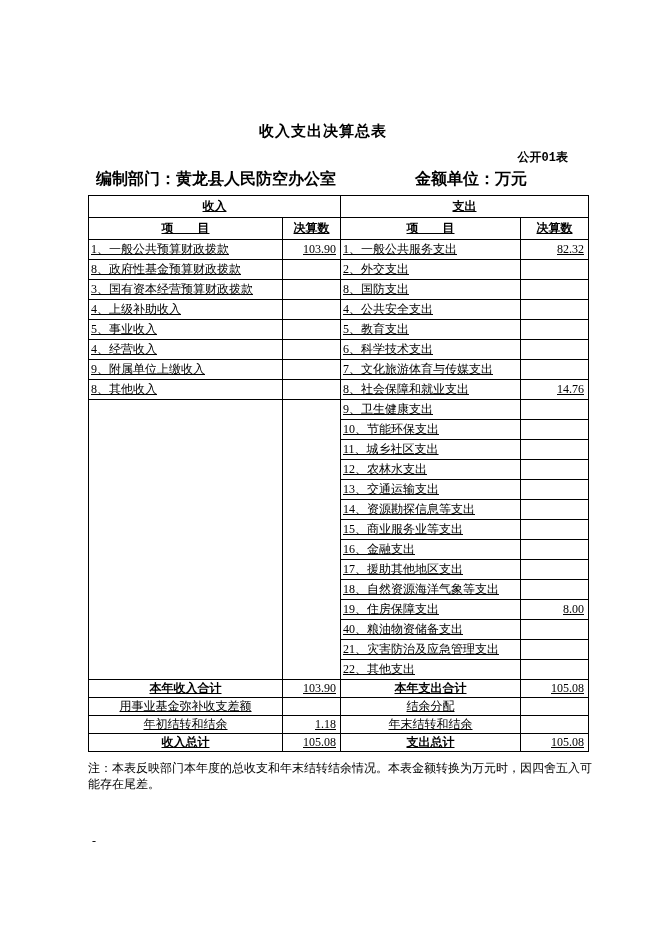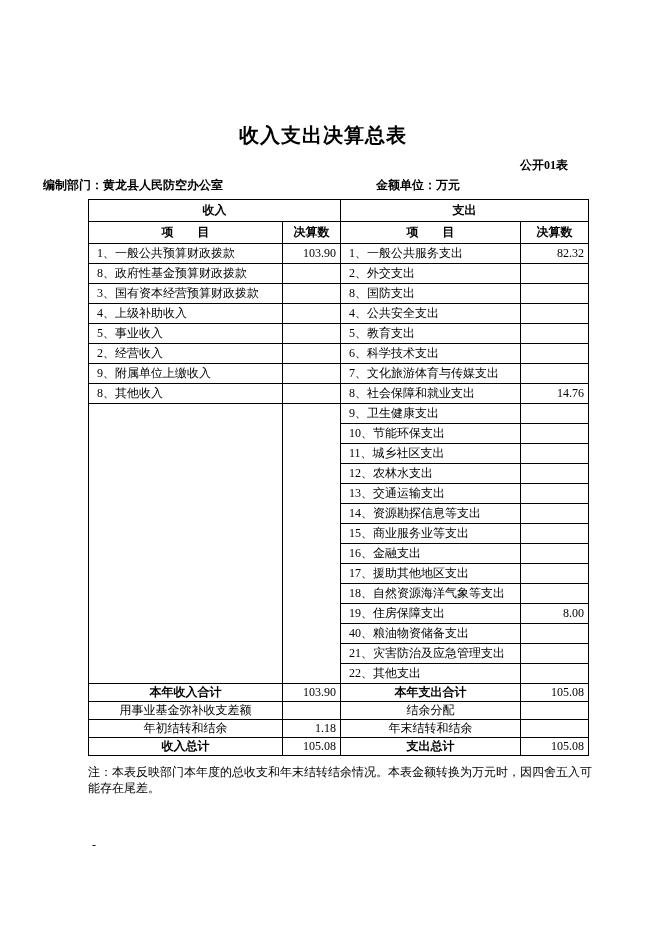--- a/index.html
+++ b/index.html
@@ -7,58 +7,60 @@
   body {
     width:662px; height:936px;
     font-family:"Liberation Serif","DejaVu Serif",serif;
     color:#000;
     position:relative;
     overflow:hidden;
   }
   .title {
     margin:122px 16px 0 0;
     text-align:center;
-    font-size:20px;
+    font-size:15px;
     font-weight:bold;
     letter-spacing:1px;
   }
   .table-code {
     width:500px;
     margin:8px 0 0 88px;
     padding-right:20px;
     text-align:right;
     font-size:12px;
     font-weight:bold;
+    font-family:Liberation Mono, monospace;
   }
   .meta-row {
     width:500px;
-    margin:3px 0 0 43px;
+    margin:3px 0 0 96px;
     display:flex;
-    font-size:12px;
+    font-size:16px;
     font-weight:bold;
   }
   .meta-row .dept { width:50%; text-align:left; }
   .meta-row .unit { width:50%; text-align:center; }
   table {
     margin:5px 0 0 88px;
     width:500px;
     border-collapse:collapse;
     table-layout:fixed;
+    text-decoration:underline;
   }
   th, td {
     border:1px solid #000;
     font-size:12px;
     overflow:hidden;
   }
   thead tr { height:22px; }
   th { text-align:center; font-weight:bold; white-space:nowrap; }
   tbody tr { height:20px; }
   td.item {
     text-align:left;
-    padding-left:8px;
+    padding-left:2px;
     vertical-align:middle;
     white-space:nowrap;
   }
   td.value {
     text-align:right;
     padding-right:4px;
     padding-bottom:2px;
     vertical-align:bottom;
     white-space:nowrap;
   }
@@ -143,21 +145,21 @@
         <td class="item">4、公共安全支出</td>
         <td class="value"></td>
       </tr>
       <tr>
         <td class="item">5、事业收入</td>
         <td class="value"></td>
         <td class="item">5、教育支出</td>
         <td class="value"></td>
       </tr>
       <tr>
-        <td class="item">2、经营收入</td>
+        <td class="item">4、经营收入</td>
         <td class="value"></td>
         <td class="item">6、科学技术支出</td>
         <td class="value"></td>
       </tr>
       <tr>
         <td class="item">9、附属单位上缴收入</td>
         <td class="value"></td>
         <td class="item">7、文化旅游体育与传媒支出</td>
         <td class="value"></td>
       </tr>

